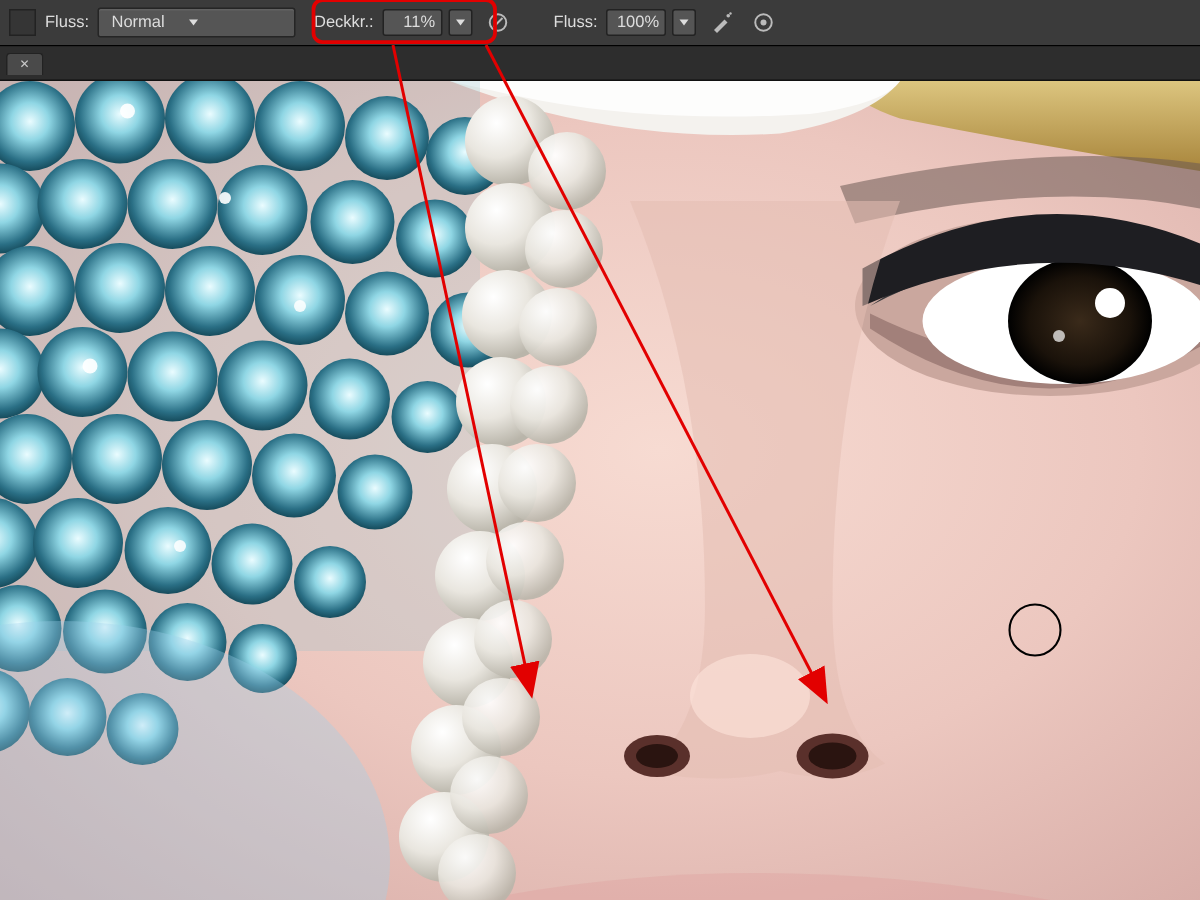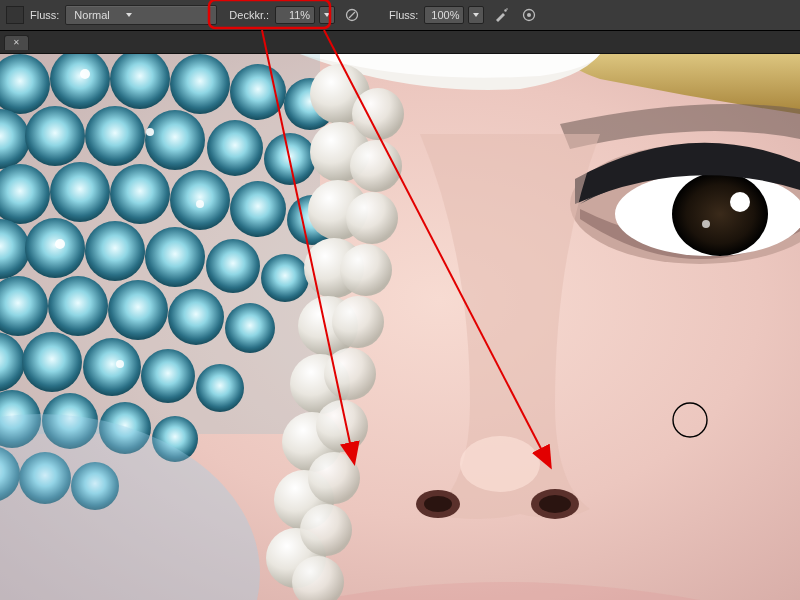--- a/index.html
+++ b/index.html
@@ -23,21 +23,21 @@
     gap: 6px;
     padding: 0 6px;
   }
   .label { color: #ddd; }
   .dropdown {
     display: flex;
     align-items: center;
     background: #555;
     border: 1px solid #252525;
     height: 18px;
-    padding: 0 22px 0 8px;
+    padding: 0 2px 0 8px;
     gap: 16px;
     border-radius: 2px;
     box-shadow: inset 0 1px 0 rgba(255,255,255,.08);
   }
   .dropdown .arrow, .input-group .arrow {
     width: 0; height: 0;
     border-left: 3px solid transparent;
     border-right: 3px solid transparent;
     border-top: 4px solid #ddd;
   }

